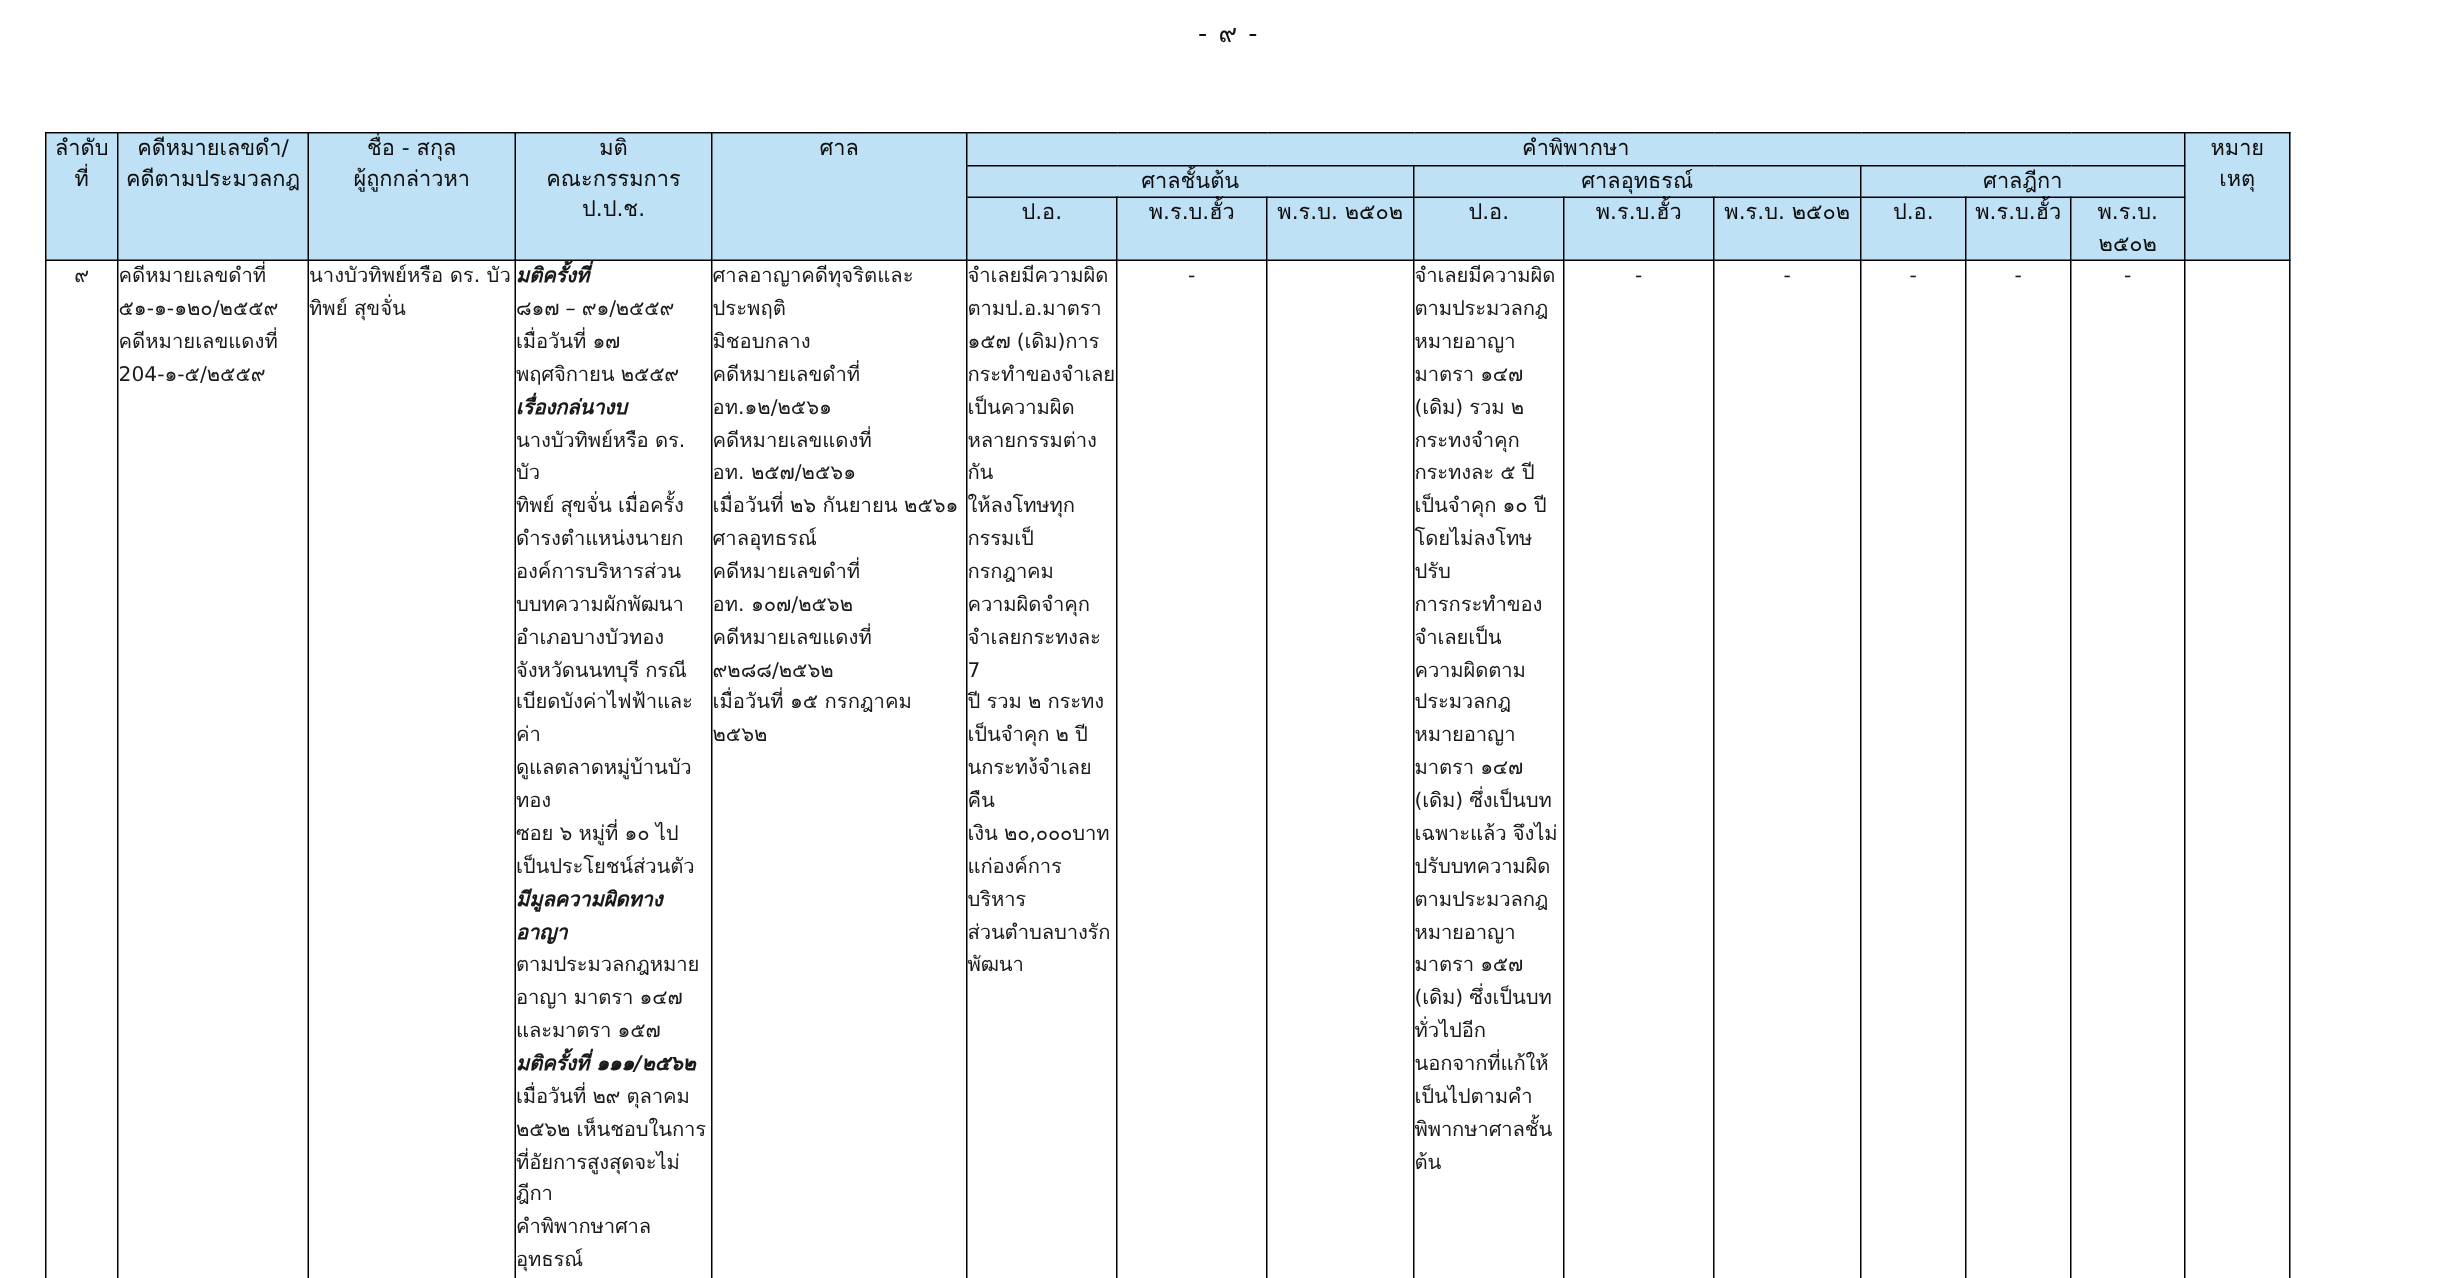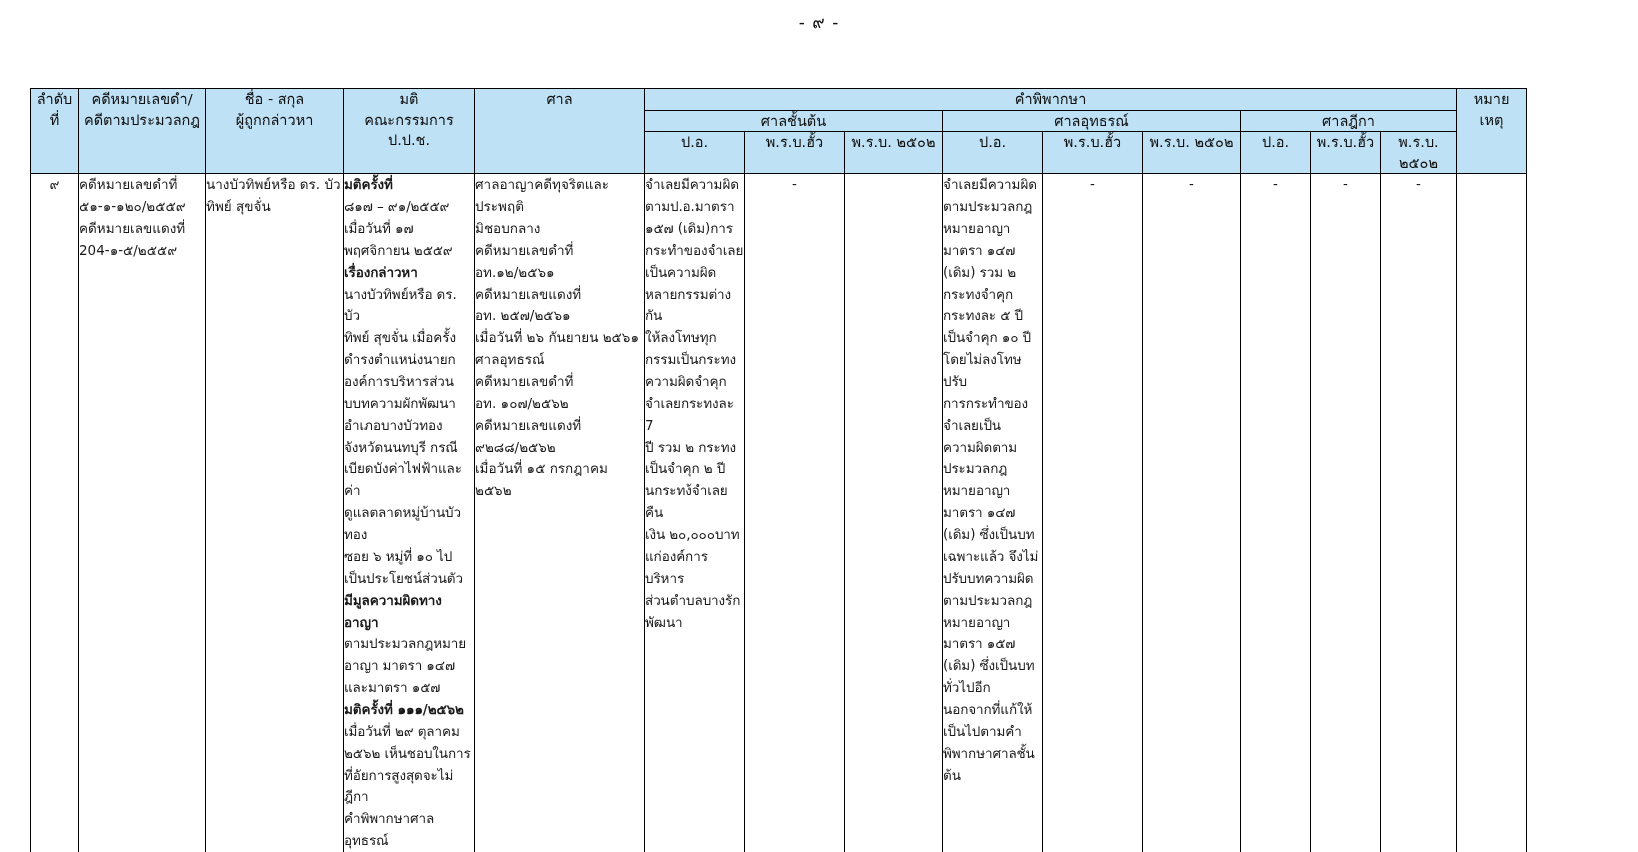--- a/index.html
+++ b/index.html
@@ -83,20 +83,21 @@
   }
   td.center-dash {
     text-align: center;
     padding-top: 8px;
   }
   .cell-lines p {
     margin: 0;
   }
   .cell-lines p.b {
     font-weight: bold;
+    font-style: italic;
   }
   .narrow-col .cell-lines p { letter-spacing: -0.1px; }
 </style>
 </head>
 <body>
 
 <div class="page-number">- ๙ -</div>
 
 <div class="table-wrap">
   <table class="doc-table">
@@ -181,21 +182,21 @@
               <p>นางบัวทิพย์หรือ ดร. บัว</p>
               <p>ทิพย์  สุขจั่น</p>
             </div>
         </td>
         <td class="narrow-col">
           <div class="cell-lines">
               <p class="b">มติครั้งที่</p>
               <p>๘๑๗ – ๙๑/๒๕๕๙</p>
               <p>เมื่อวันที่ ๑๗</p>
               <p>พฤศจิกายน ๒๕๕๙</p>
-              <p class="b">เรื่องกล่าวหา</p>
+              <p class="b">เรื่องกล่นางบ</p>
               <p>นางบัวทิพย์หรือ ดร. บัว</p>
               <p>ทิพย์  สุขจั่น เมื่อครั้ง</p>
               <p>ดำรงตำแหน่งนายก</p>
               <p>องค์การบริหารส่วน</p>
               <p>บบทความผักพัฒนา</p>
               <p>อำเภอบางบัวทอง</p>
               <p>จังหวัดนนทบุรี กรณี</p>
               <p>เบียดบังค่าไฟฟ้าและค่า</p>
               <p>ดูแลตลาดหมู่บ้านบัวทอง</p>
               <p> ซอย ๖ หมู่ที่ ๑๐ ไป</p>
@@ -230,21 +231,21 @@
         </td>
         <td class="narrow-col">
           <div class="cell-lines">
               <p>จำเลยมีความผิด</p>
               <p>ตามป.อ.มาตรา</p>
               <p>๑๕๗ (เดิม)การ</p>
               <p>กระทำของจำเลย</p>
               <p>เป็นความผิด</p>
               <p>หลายกรรมต่างกัน</p>
               <p> ให้ลงโทษทุก</p>
-              <p>กรรมเป็นกระทง</p>
+              <p>กรรมเป็กรกฎาคม</p>
               <p>ความผิดจำคุก</p>
               <p>จำเลยกระทงละ 7</p>
               <p> ปี รวม ๒ กระทง</p>
               <p>เป็นจำคุก ๒ ปี</p>
               <p>นกระทง้จำเลยคืน</p>
               <p>เงิน ๒๐,๐๐๐บาท</p>
               <p>แก่องค์การบริหาร</p>
               <p>ส่วนตำบลบางรัก</p>
               <p>พัฒนา</p>
             </div>

